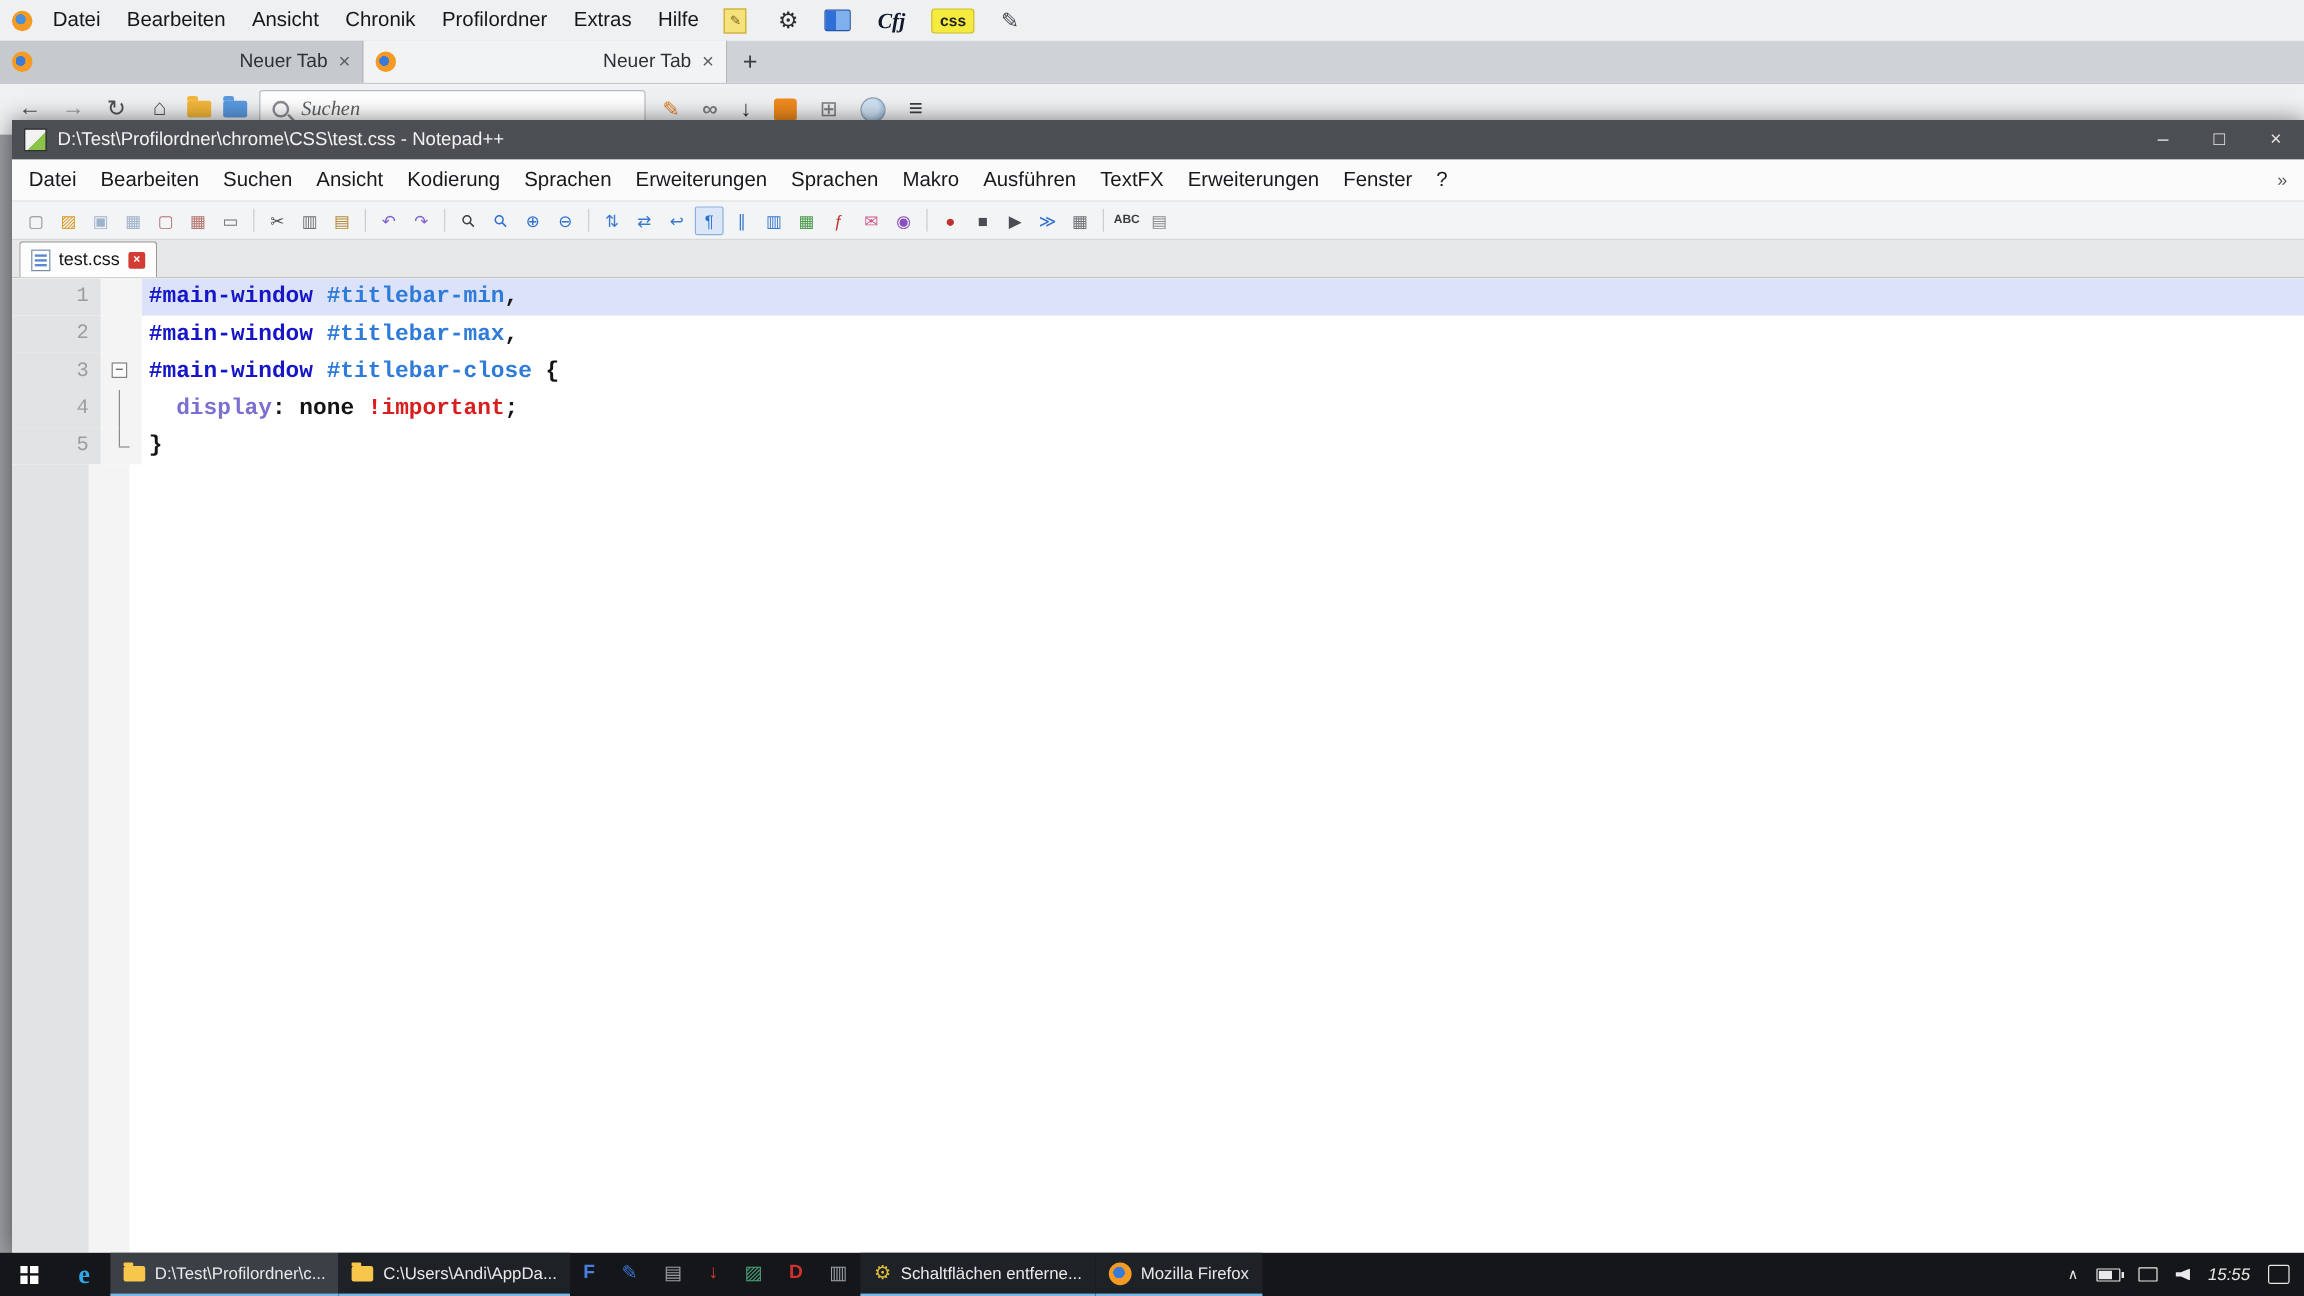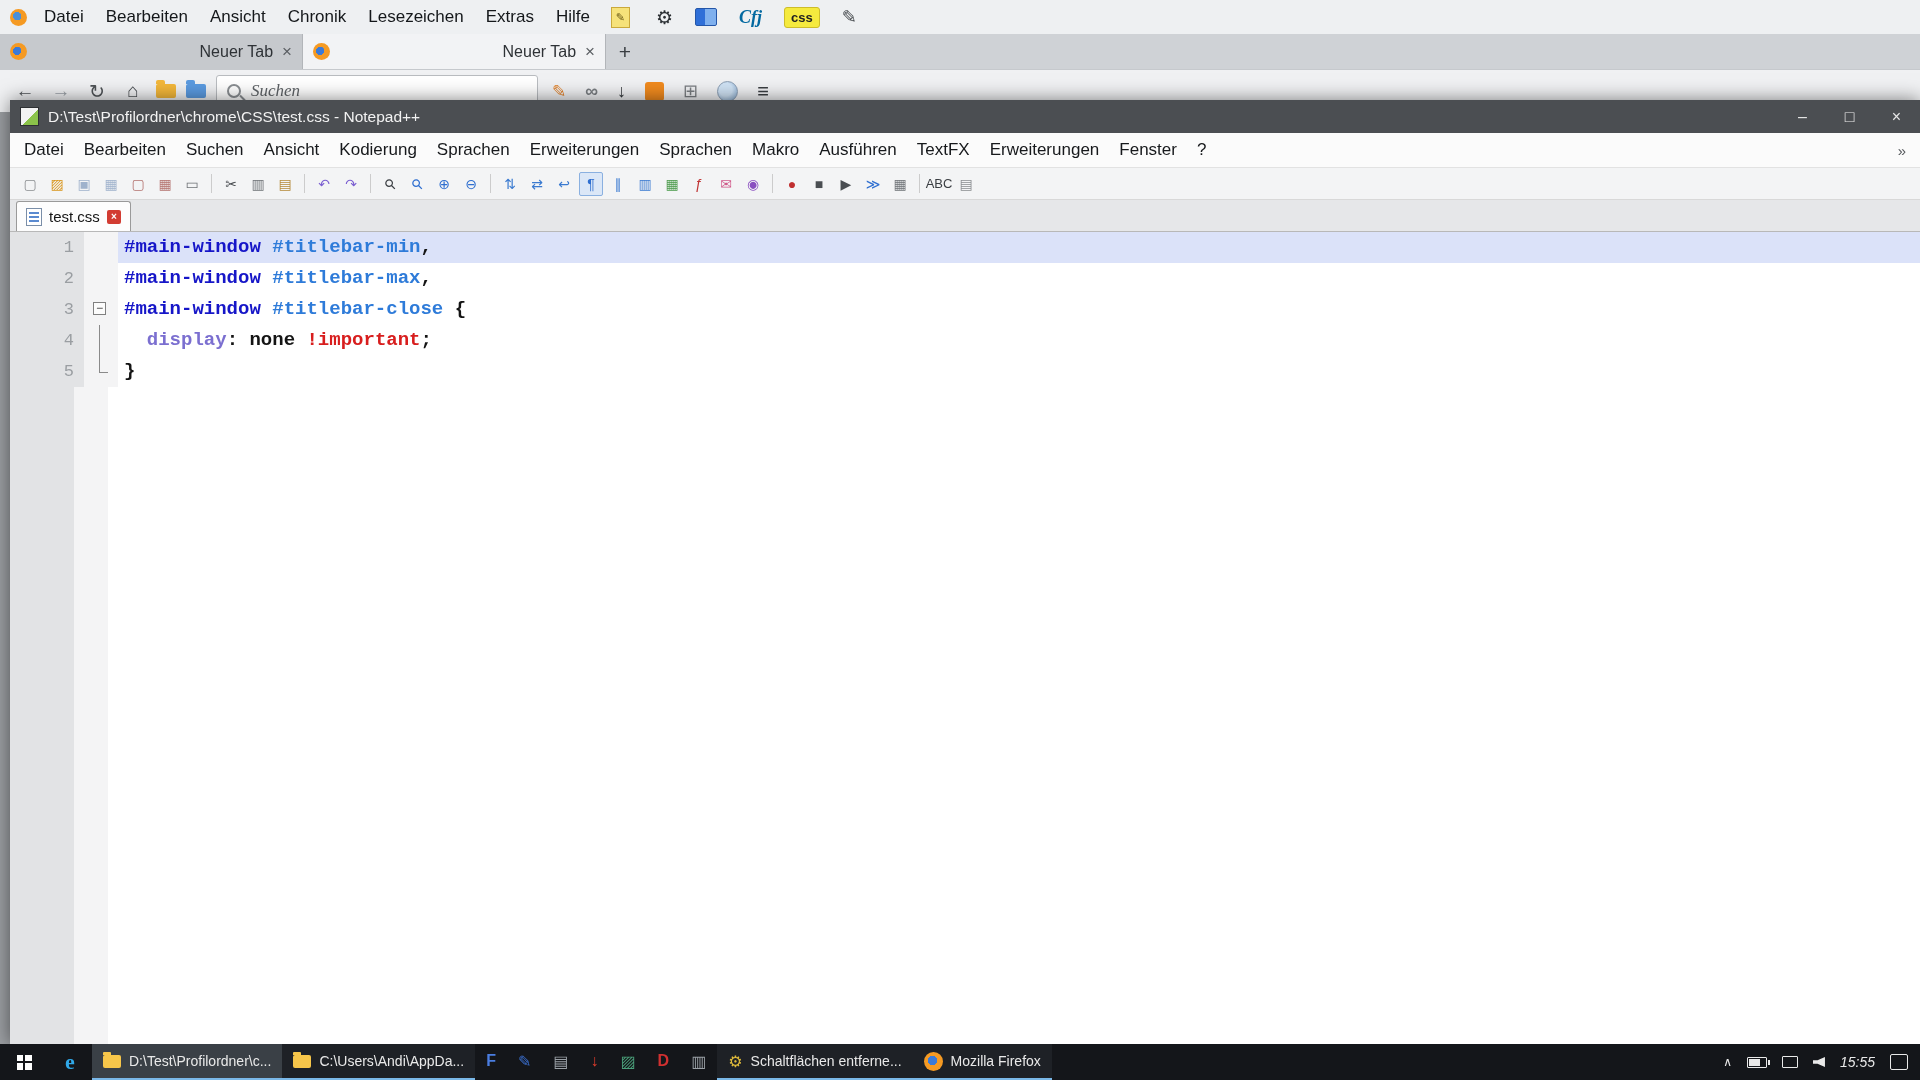--- a/index.html
+++ b/index.html
@@ -14,21 +14,21 @@
   .ff-menu{display:flex;align-items:center;}
   .ff-menu-item{padding:4px 11px;font-size:17px;color:#14171a;}
   .notes-icon{width:17px;height:19px;background:#f6e27a;border:1px solid #caa93c;margin-left:10px;
     display:flex;align-items:center;justify-content:center;font-size:11px;color:#6b5b17;flex:none;}
   .ff-blue{display:flex;align-items:center;gap:34px;margin-left:112px;font-size:17px;color:#0a2ed6;white-space:nowrap;}
   .ff-blue .b{font-weight:bold;}
   .ff-icons{display:flex;align-items:center;gap:22px;margin-left:26px;}
   .gear-glyph{font-size:19px;color:#2b2f33;}
   .panel-icon{width:20px;height:16px;border:1px solid #2456a8;border-radius:2px;
     background:linear-gradient(90deg,#2f6fd8 0 45%, #7fb0ee 45% 100%);}
-  .cfj{font-family:"Liberation Serif",serif;font-style:italic;font-weight:bold;font-size:18px;color:#0369a1;}
+  .cfj{font-family:"Liberation Serif",serif;font-style:italic;font-weight:bold;font-size:18px;color:#0f172a;}
   .css-badge{background:#f5ea3e;color:#222;font-weight:bold;font-size:13px;line-height:13px;padding:3px 6px;border-radius:3px;border:1px solid #cdbd2a;}
   .compose-glyph{font-size:18px;color:#44484c;}
 
   .ff-tabstrip{height:35px;background:#cfd2d6;display:flex;align-items:stretch;}
   .ff-tab{width:282px;display:flex;align-items:center;gap:9px;padding:0 10px;font-size:16px;color:#2e3236;
     background:#c6c9cd;border-right:1px solid #b2b5b9;text-align:right;}
   .ff-tab.active{background:#f2f3f5;}
   .ff-favicon{width:17px;height:17px;border-radius:50%;flex:none;
     background:radial-gradient(circle at 42% 46%, #3b7ad8 0 30%, #f59a23 31% 70%, #d85a14 100%);}
   .ff-tab .label{flex:1;overflow:hidden;white-space:nowrap;}
@@ -70,21 +70,21 @@
   .npp-menubar{height:34px;background:#fbfbfb;display:flex;align-items:center;padding:0 4px;flex:none;}
   .npp-menu-item{padding:5px 10px;font-size:17px;color:#17191c;}
   .menubar-overflow{margin-left:auto;color:#55585c;font-size:15px;padding-right:10px;}
 
   .npp-toolbar{height:31px;background:#f3f4f5;border-top:1px solid #e2e2e2;border-bottom:1px solid #d8d8d8;
     display:flex;align-items:center;padding:0 8px;gap:3px;flex:none;}
   .tb-icon{width:22px;height:22px;display:flex;align-items:center;justify-content:center;font-size:14px;
     border:1px solid transparent;border-radius:2px;flex:none;}
   .tb-icon.active{background:#dbe7f7;border-color:#8ab0e0;}
   .tb-icon.rot{transform:rotate(-45deg);}
-  .tb-icon.small{font-size:13px;font-weight:normal;letter-spacing:0;}
+  .tb-icon.small{font-size:10px;font-weight:bold;letter-spacing:0;}
   .tb-sep{width:1px;height:19px;background:#ccc;margin:0 4px;flex:none;}
 
   .npp-tabbar{height:31px;background:#e6e7e9;display:flex;align-items:flex-end;border-bottom:1px solid #b8b8b8;flex:none;}
   .npp-tab{height:29px;display:flex;align-items:center;gap:7px;padding:0 9px;background:#fdfdfd;
     border:1px solid #9a9a9a;border-bottom:none;font-size:15px;color:#141414;margin-left:6px;border-radius:3px 3px 0 0;}
   .doc-ic{width:14px;height:16px;background:#fff;border:1px solid #7a8ea8;position:relative;flex:none;}
   .doc-ic::after{content:'';position:absolute;left:2px;top:3px;right:2px;height:2px;background:#5a8ad0;
     box-shadow:0 4px 0 #5a8ad0, 0 8px 0 #5a8ad0;}
   .tab-close-box{width:14px;height:14px;background:#d23c32;color:#fff;font-size:10px;line-height:14px;text-align:center;border-radius:2px;font-weight:bold;}
 
@@ -138,21 +138,21 @@
 <div class="screen">
 
   <div class="ff">
     <div class="ff-menubar">
       <span class="ff-winicon"></span>
       <div class="ff-menu" id="ff-menu">
           <div class="ff-menu-item">Datei</div>
           <div class="ff-menu-item">Bearbeiten</div>
           <div class="ff-menu-item">Ansicht</div>
           <div class="ff-menu-item">Chronik</div>
-          <div class="ff-menu-item">Lesezeichen</div>
+          <div class="ff-menu-item">Profilordner</div>
           <div class="ff-menu-item">Extras</div>
           <div class="ff-menu-item">Hilfe</div>
         </div>
       <span class="notes-icon">✎</span>
       <div class="ff-icons">
         <span class="gear-glyph">⚙</span>
         <span class="panel-icon"></span>
         <span class="cfj">Cfj</span>
         <span class="css-badge">css</span>
         <span class="compose-glyph">✎</span>

